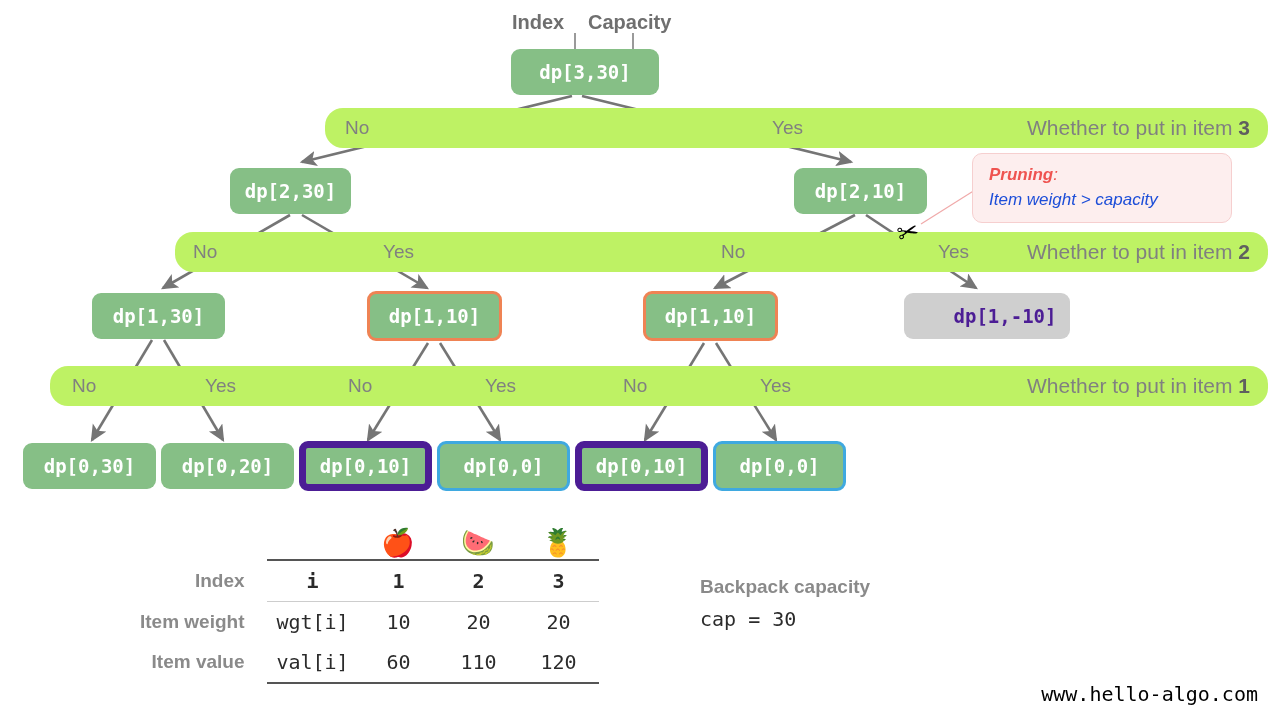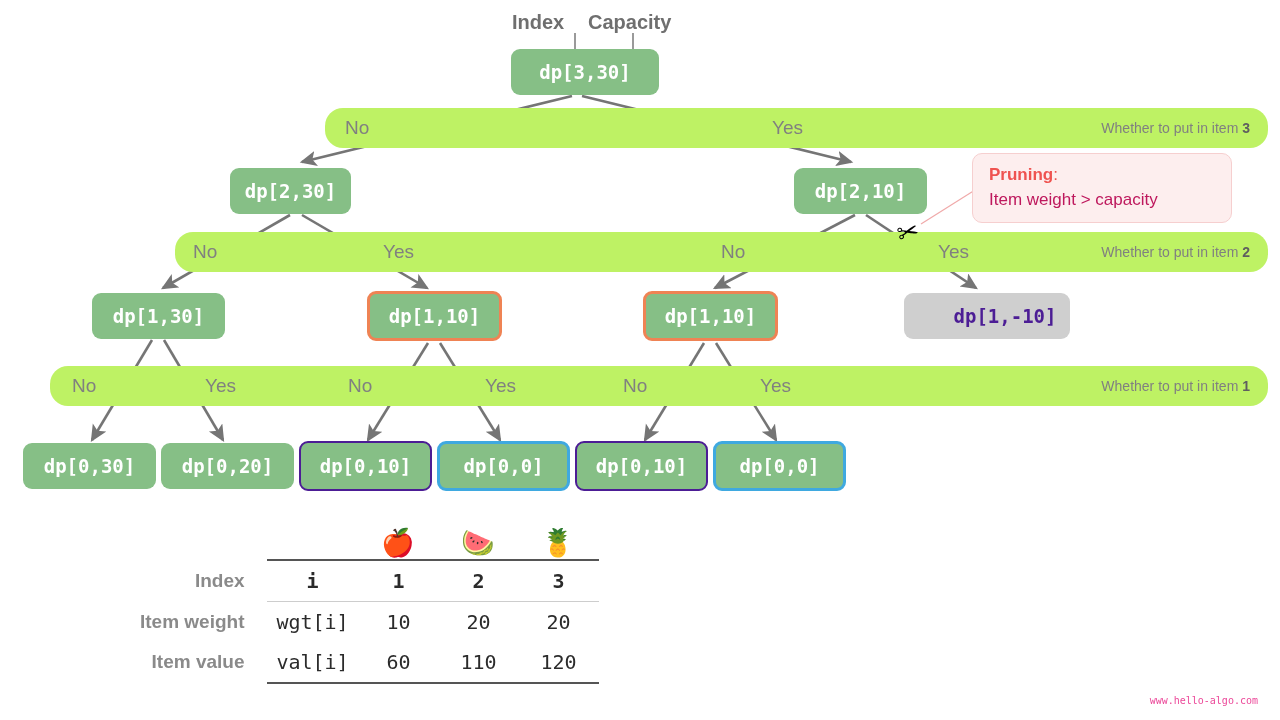--- a/index.html
+++ b/index.html
@@ -13,52 +13,52 @@
 
   
   .band{
     position:absolute;background:#bef264;border-radius:18px;height:40px;
     display:flex;align-items:center;
   }
   .band .lbl{
     position:absolute;color:#808080;font-size:19px;white-space:nowrap;
   }
   .band .qtxt{
-    position:absolute;right:18px;color:#808080;font-size:14px;white-space:nowrap;
+    position:absolute;right:18px;color:#808080;font-size:21px;white-space:nowrap;
   }
   .band .qtxt b{color:#5f5f5f;font-weight:bold;}
 
   
   .node{
     position:absolute;box-sizing:border-box;
     background:#86bf86;border-radius:9px;
     color:#ffffff;font-family:"DejaVu Sans Mono", monospace;
     font-size:19px;font-weight:bold;letter-spacing:0px;
     display:flex;align-items:center;justify-content:center;
     height:46px;z-index:3;
   }
   .node.grey{background:#cfcfcf;color:#4c1d95;padding-left:36px;}
   .node.bd-orange{border:3px solid #ef8354;}
-  .node.bd-purple{border:2px solid #4c1d95;}
+  .node.bd-purple{border:7px solid #4c1d95;}
   .node.bd-blue{border:3px solid #3fa9e0;}
 
   
   .cap{
     position:absolute;color:#6f6f6f;font-size:20px;font-weight:bold;white-space:nowrap;
   }
 
   
   .prune{
     position:absolute;box-sizing:border-box;
     background:#fdeeee;border:1px solid #f6cfcf;border-radius:10px;
     padding:9px 16px 10px 16px;z-index:5;
   }
   .prune .l1{color:#ef5350;font-size:17px;font-weight:bold;line-height:1.45;}
   .prune .l1 span{font-weight:normal;}
-  .prune .l2{color:#be185d;font-size:17px;line-height:1.45;}
+  .prune .l2{color:#1d4ed8;font-size:17px;line-height:1.45;}
 
   .scissors{
     position:absolute;font-size:26px;line-height:1;z-index:6;
     transform:rotate(-15deg);
   }
 
   
   #tablewrap{position:absolute;left:140px;top:515px;}
   table.items{border-collapse:collapse;}
   table.items td{padding:0;}
@@ -72,22 +72,22 @@
   .cellw{width:80px;}
   .cell0{width:92px;}
   .hrline{height:2px;background:#555;}
   .hrline.thin{height:1px;background:#cdcdcd;}
 
   #capwrap{position:absolute;left:700px;top:576px;}
   #capwrap .ct{color:#8a8a8a;font-size:19px;font-weight:bold;}
   #capwrap .cv{font-family:"DejaVu Sans Mono", monospace;font-size:20px;color:#2b2b2b;margin-top:9px;}
 
   #watermark{
-    position:absolute;right:22px;bottom:14px;color:#ec4899;
-    font-family:"DejaVu Sans Mono", monospace;font-size:10px;
+    position:absolute;right:22px;bottom:14px;color:#000000;
+    font-family:"DejaVu Sans Mono", monospace;font-size:20px;
   }
 </style>
 </head>
 <body>
 
 <div id="stage">
 
   <svg id="edges" viewBox="0 0 1280 720">
     <defs>
       <marker id="ah" markerWidth="7" markerHeight="7" refX="5.6" refY="3" orient="auto">
@@ -158,21 +158,21 @@
   <div class="node bd-orange" style="left:643px;top:291px;width:135px;height:50px;">dp[1,10]</div>
   <div class="node grey" style="left:904px;top:293px;width:166px;">dp[1,-10]</div>
 
   <div class="node" style="left:23px;top:443px;width:133px;">dp[0,30]</div>
   <div class="node" style="left:161px;top:443px;width:133px;">dp[0,20]</div>
   <div class="node bd-purple" style="left:299px;top:441px;width:133px;height:50px;">dp[0,10]</div>
   <div class="node bd-blue" style="left:437px;top:441px;width:133px;height:50px;">dp[0,0]</div>
   <div class="node bd-purple" style="left:575px;top:441px;width:133px;height:50px;">dp[0,10]</div>
   <div class="node bd-blue" style="left:713px;top:441px;width:133px;height:50px;">dp[0,0]</div>
 
-  <div class="prune" style="left:972px;top:153px;width:260px;">
+  <div class="prune" style="left:972px;top:153px;width:260px;font-style:italic;">
     <div class="l1"><span style="font-weight:bold;">Pruning</span><span>:</span></div>
     <div class="l2">Item weight &gt; capacity</div>
   </div>
   <div class="scissors" style="left:897px;top:219px;">✂</div>
 
   <div id="tablewrap">
     <table class="items">
       <tbody>
           <tr>
         <td class="rowlab"></td>
@@ -211,15 +211,19 @@
         <td class="mono cellw">120</td>
       </tr>
       <tr>
         <td></td>
         <td class="hrline" colspan="4"></td>
       </tr>
     </tbody>
       </table>
   </div>
 
+  <div id="capwrap">
+    <div class="ct">Backpack capacity</div>
+    <div class="cv">cap = 30</div>
+  </div>
 
   <div id="watermark">www.hello-algo.com</div>
 </div>
 
 </body></html>

